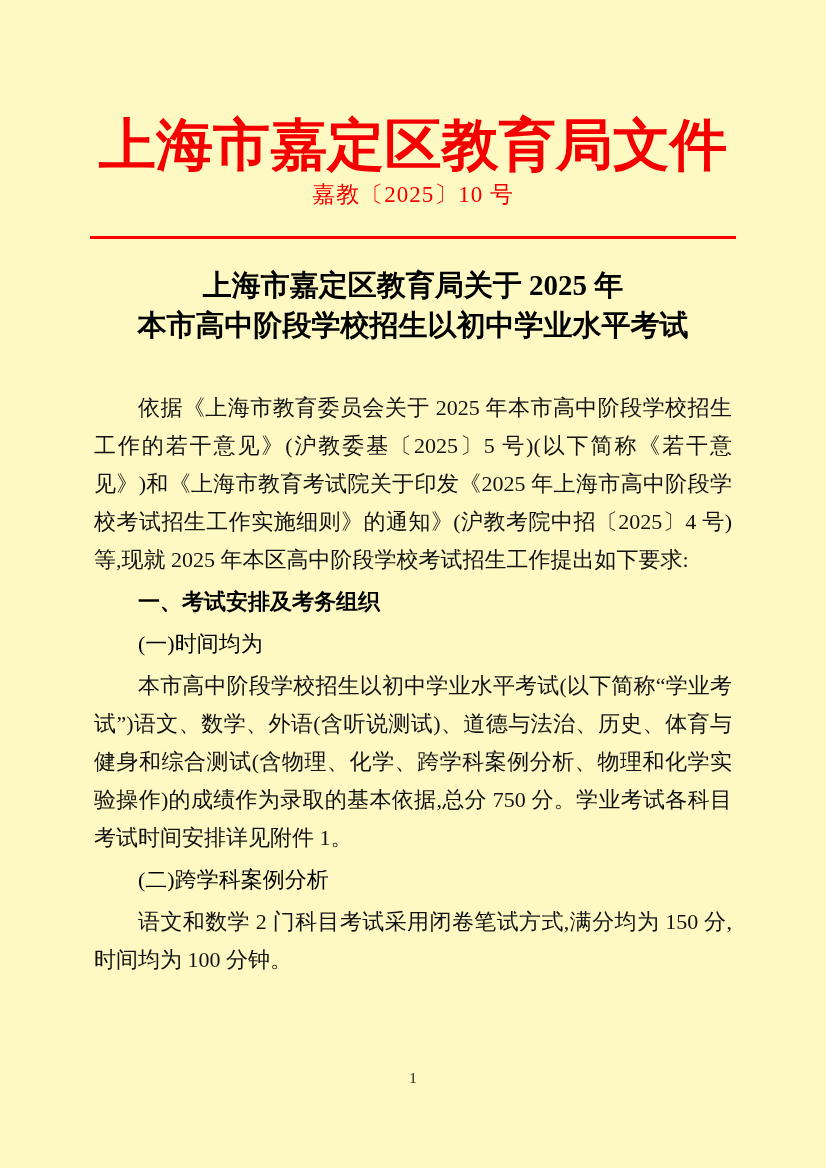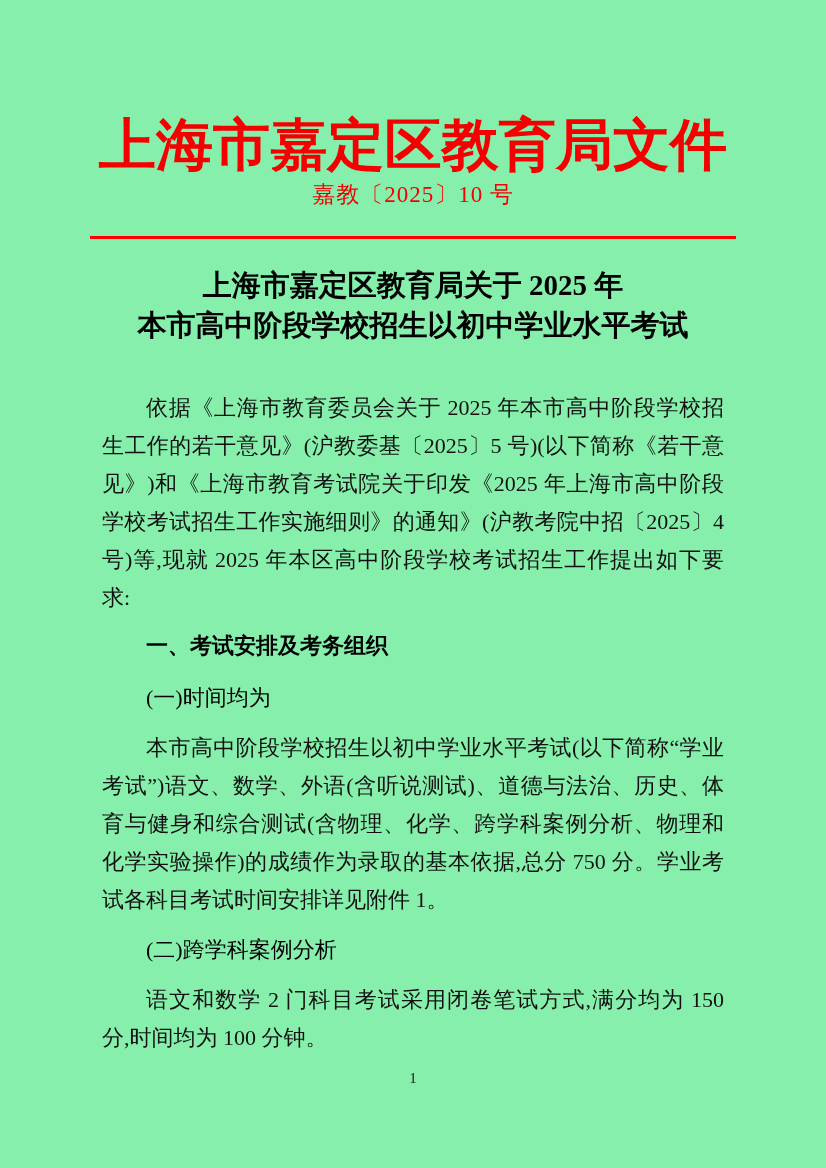--- a/index.html
+++ b/index.html
@@ -4,21 +4,21 @@
 <style>
   * { margin: 0; padding: 0; box-sizing: border-box; }
   html, body {
     background: #ffffff;
     font-family: "Liberation Serif", "DejaVu Serif", serif;
   }
   .page {
     position: relative;
     width: 826px;
     height: 1168px;
-    background: #86efac;
+    background: #fef9c3;
     overflow: hidden;
   }
   .content {
     width: 646px;
     margin: 0 auto;
     padding-top: 112px;
   }
   
   .agency-title {
     font-size: 56px;
@@ -51,23 +51,23 @@
     line-height: 40px;
   }
   .doc-title .title-line { display: block; text-align: center; }
   .body-text {
     margin-top: 44px;
     font-size: 22px;
     line-height: 38px;
     color: #111111;
     text-align: justify;
   }
-  .body-text p { text-indent: 2em; margin: 12px; }
+  .body-text p { text-indent: 2em; margin: 4px; }
   .body-text .sec-heading {
-    font-family: Liberation Mono, monospace;
+    font-family: Liberation Serif, serif;
     font-weight: bold;
     color: #000000;
   }
   .body-text .subsec-heading {
     color: #000000;
   }
   .page-number {
     position: absolute;
     top: 1070px;
     left: 0;

